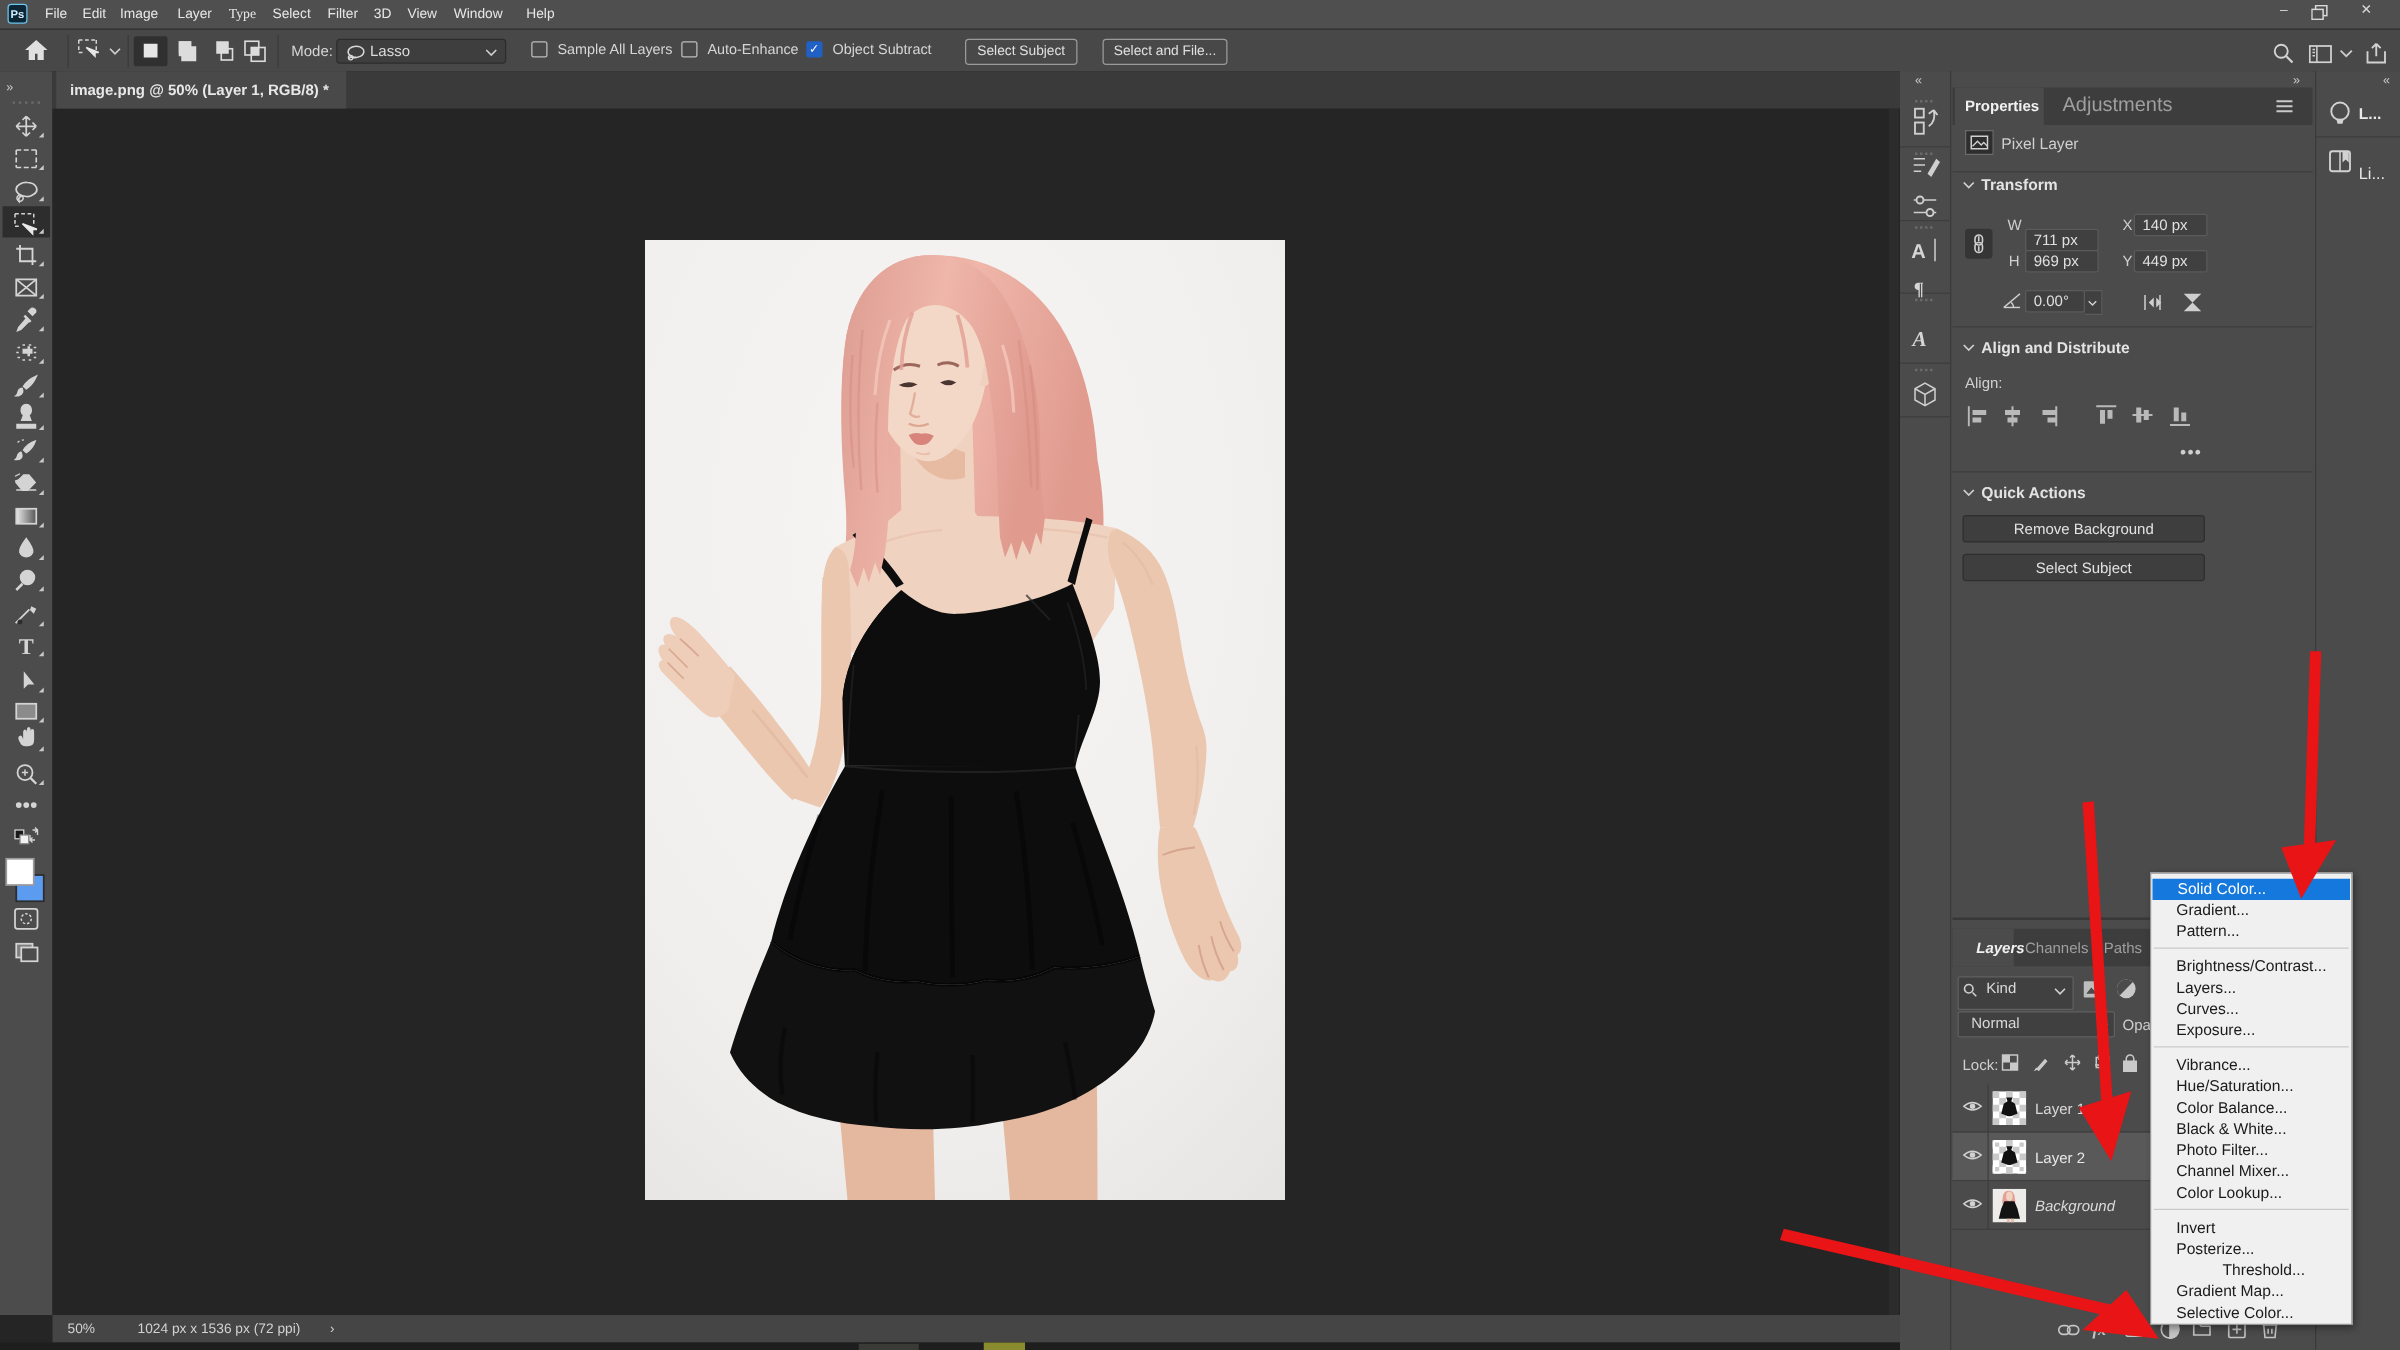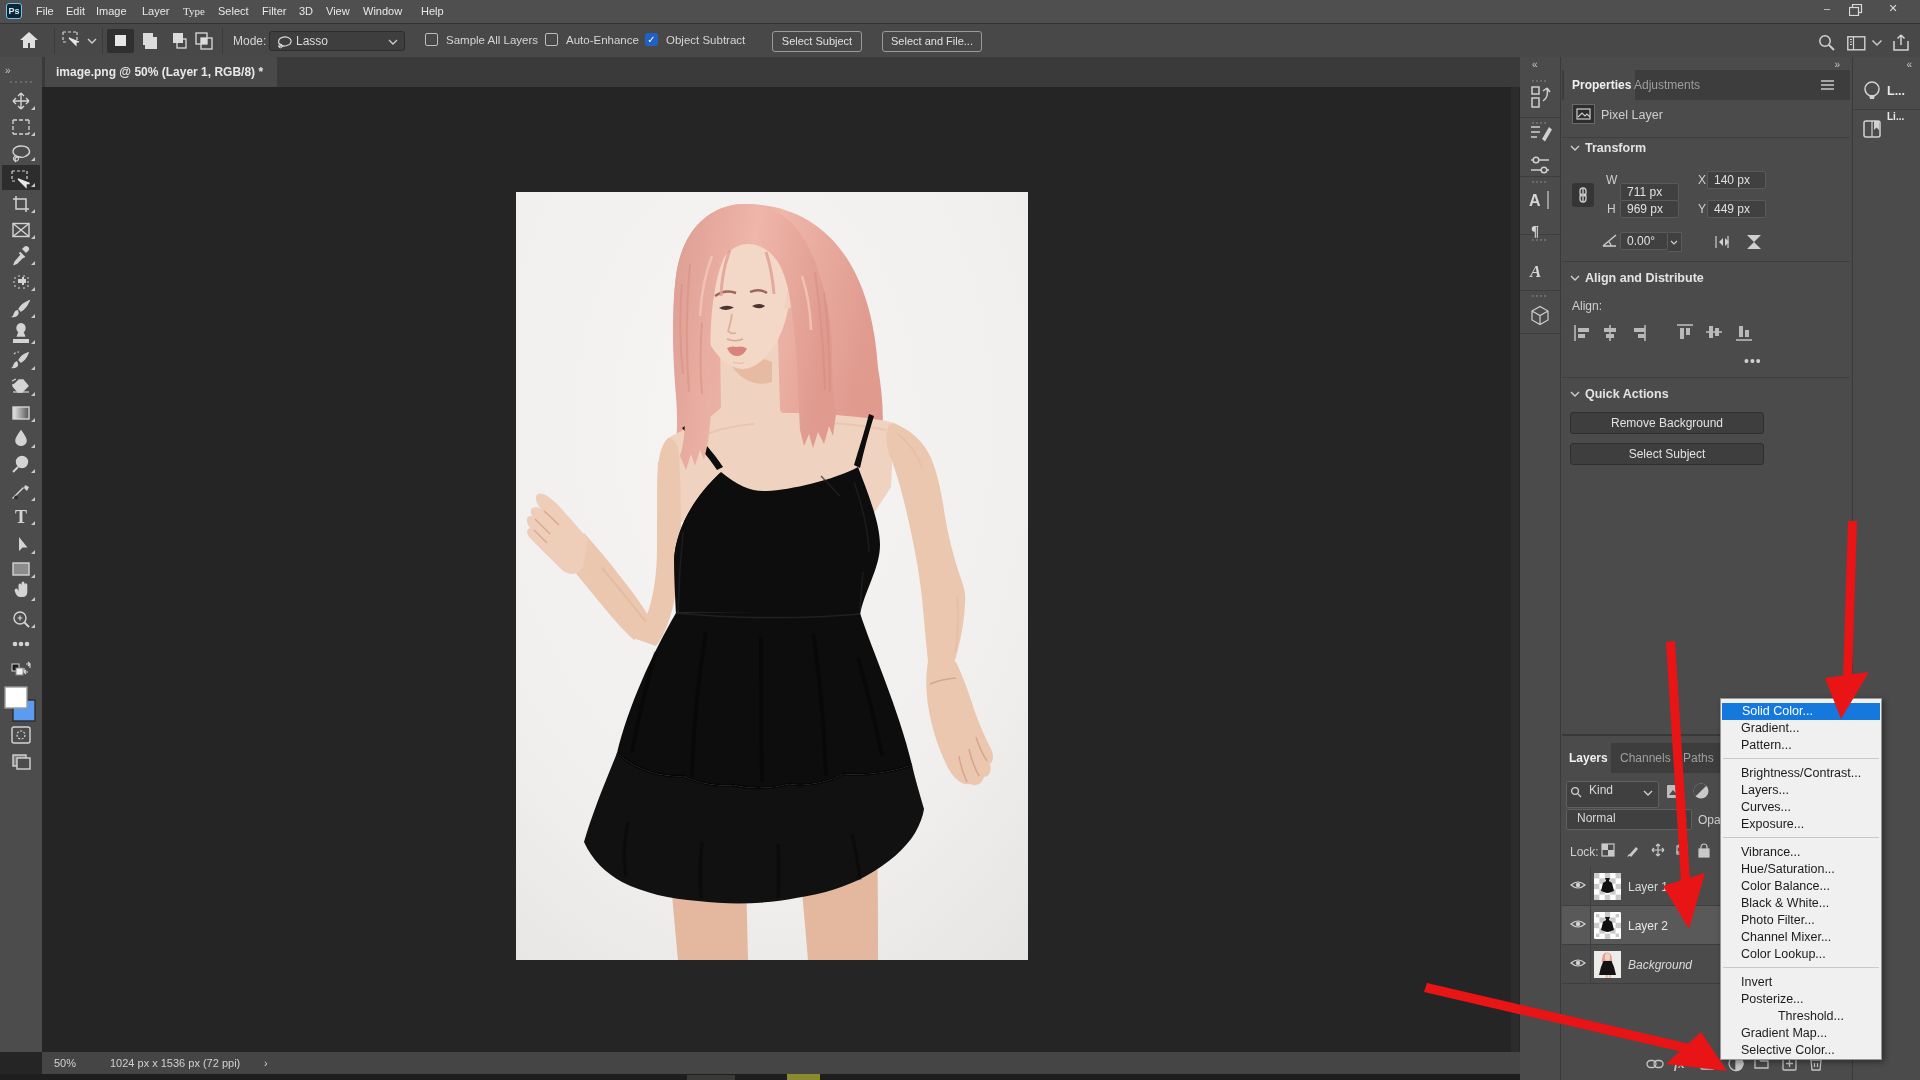--- a/index.html
+++ b/index.html
@@ -463,21 +463,21 @@
           <g transform="translate(0,248)">
               <path d="M12 6 l8 -4.5 8 4.5 v9 l-8 4.5 -8 -4.5 z M12 6 l8 4.5 8 -4.5 M20 10.5 v9" stroke-width="1.2"></path>
             </g>
         </g>
       </svg>
     </div>
     <div id="panelcol">
       <div style="position:absolute; right:10px; top:2px; color:#c8c8c8; font-size:10px;">»</div>
       <div class="paneltabs" style="top:13px;">
         <div class="ptab" style="left:2px; width:71px; background:#4b4b4b; color:#f0f0f0; font-weight:bold; padding-left:8px; font-size:12px;">Properties</div>
-        <div class="ptab" style="left:72px; color:#9f9f9f; font-size:12px;">Adjustments</div>
+        <div class="ptab" style="left:88px; color:#9f9f9f; font-size:16px;">Adjustments</div>
         <svg style="position:absolute; right:15px; top:9px;" width="14" height="12">
             <path d="M0 2 h13 M0 6 h13 M0 10 h13" stroke="#c9c9c9" stroke-width="1.5"></path>
           </svg>
       </div>
 
       <div style="position:absolute; left:10px; top:47px; width:23px; height:20px; background:#2e2e2e; border:1px solid #6a6a6a;">
         <svg width="21" height="18">
             <rect x="4" y="4" width="13" height="10" fill="none" stroke="#cfcfcf" stroke-width="1.2"></rect>
             <path d="M5 12 l4 -4 3 3 2 -2 3 3" stroke="#cfcfcf" fill="none" stroke-width="1.1"></path>
           </svg>
@@ -559,21 +559,21 @@
       <div class="hsep" style="top:320px;"></div>
       <div class="sechdr" style="left:23px; top:330px;">Quick Actions</div>
       <svg style="position:absolute; left:8px; top:333px;" width="10" height="8">
           <path d="M1 2 l4 4 4-4" stroke="#cfcfcf" fill="none" stroke-width="1.4"></path>
         </svg>
       <div class="qbtn" style="top:355px;">Remove Background</div>
       <div class="qbtn" style="top:386px;">Select Subject</div>
 
       <div class="hsep" style="top:677px; height:2px; background:#383838;"></div>
       <div class="paneltabs" style="top:686px;">
-        <div class="ptab" style="left:0px; width:49px; background:#4b4b4b; color:#f0f0f0; font-weight:bold; padding-left:7px; font-size:12px;">Layers</div>
+        <div class="ptab" style="left:0px; width:49px; background:#4b4b4b; color:#f0f0f0; font-weight:bold; padding-left:19px; font-size:12px;font-style:italic;">Layers</div>
         <div class="ptab" style="left:58px; color:#9f9f9f; font-size:12px;">Channels</div>
         <div class="ptab" style="left:121px; color:#9f9f9f; font-size:12px;">Paths</div>
       </div>
       <div class="field" style="left:4px; top:724px; width:93px; height:27px; border-color:#606060; color:#d8d8d8;">
         <svg style="position:absolute; left:3px; top:4px;" width="13" height="13">
             <circle cx="5" cy="5" r="3.4" stroke="#cfcfcf" fill="none" stroke-width="1.3"></circle>
             <path d="M8 8 l3 3" stroke="#cfcfcf" stroke-width="1.3"></path>
           </svg>
         <span style="margin-left:16px;">Kind</span>
         <svg style="position:absolute; right:5px; top:8px;" width="10" height="8">
@@ -719,21 +719,21 @@
             <path d="M7 15 h6 l-1 4 h-4 z" fill="#d2d2d2"></path>
           </svg>
         <div style="position:absolute; left:34px; top:10px; color:#e8e8e8; font-size:12.5px; font-weight:bold;">L...</div>
       </div>
       <div style="position:absolute; left:0; top:54px; width:68px; height:40px;">
         <svg style="position:absolute; left:9px; top:8px;" width="22" height="22">
             <rect x="2" y="2" width="16" height="16" rx="2" fill="none" stroke="#d2d2d2" stroke-width="1.5"></rect>
             <path d="M10 2 v16" stroke="#d2d2d2" stroke-width="1.2"></path>
             <path d="M12 2 h5 v9 l-2.5 -2.5 L12 11 z" fill="#d2d2d2"></path>
           </svg>
-        <div style="position:absolute; left:34px; top:0; color:#e8e8e8; font-size:10px; font-weight:bold;">Li...</div>
+        <div style="position:absolute; left:34px; top:20px; color:#e8e8e8; font-size:13px; font-weight:normal;">Li...</div>
       </div>
     </div>
   </div>
 
   <div id="ctxmenu" class="abs">
     <div class="mi" style="top:4px; background:#1478dd; color:#fff; width:158px; left:1px;">Solid Color...</div>
     <div class="mi" style="top:21px;">Gradient...</div>
     <div class="mi" style="top:38px;">Pattern...</div>
     <div class="msep" style="top:59px;"></div>
     <div class="mi" style="top:66px;">Brightness/Contrast...</div>

